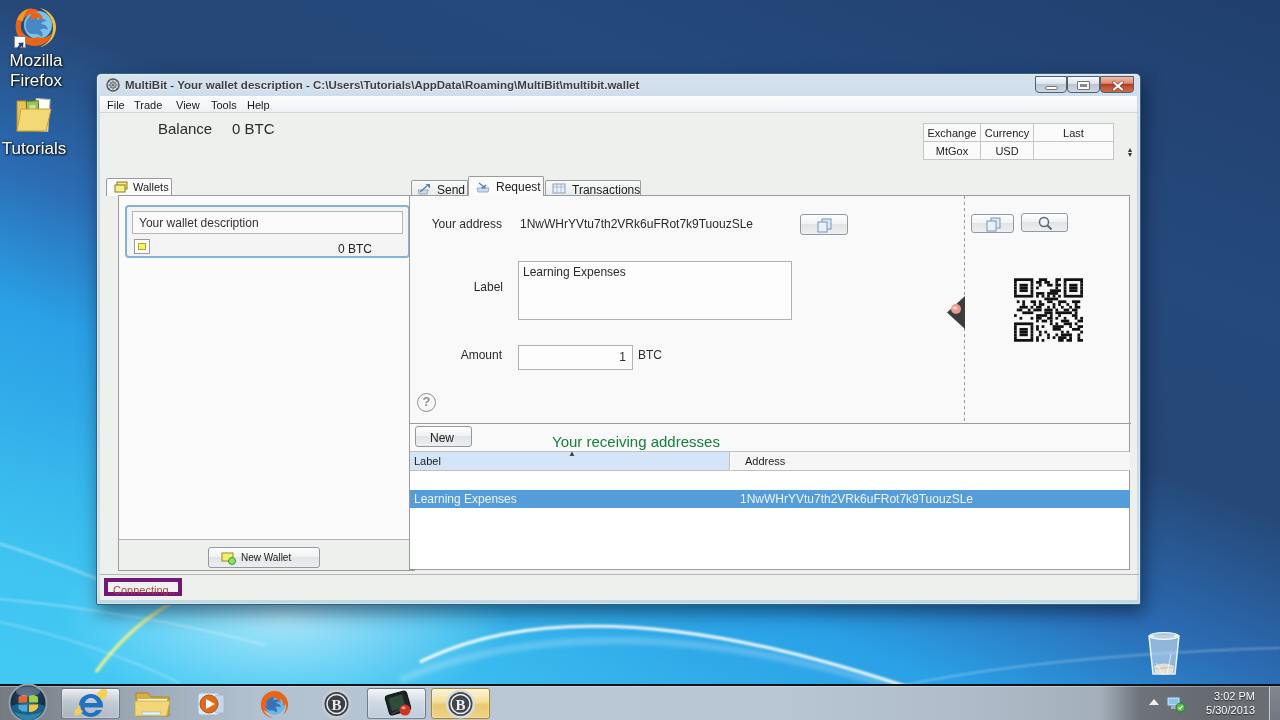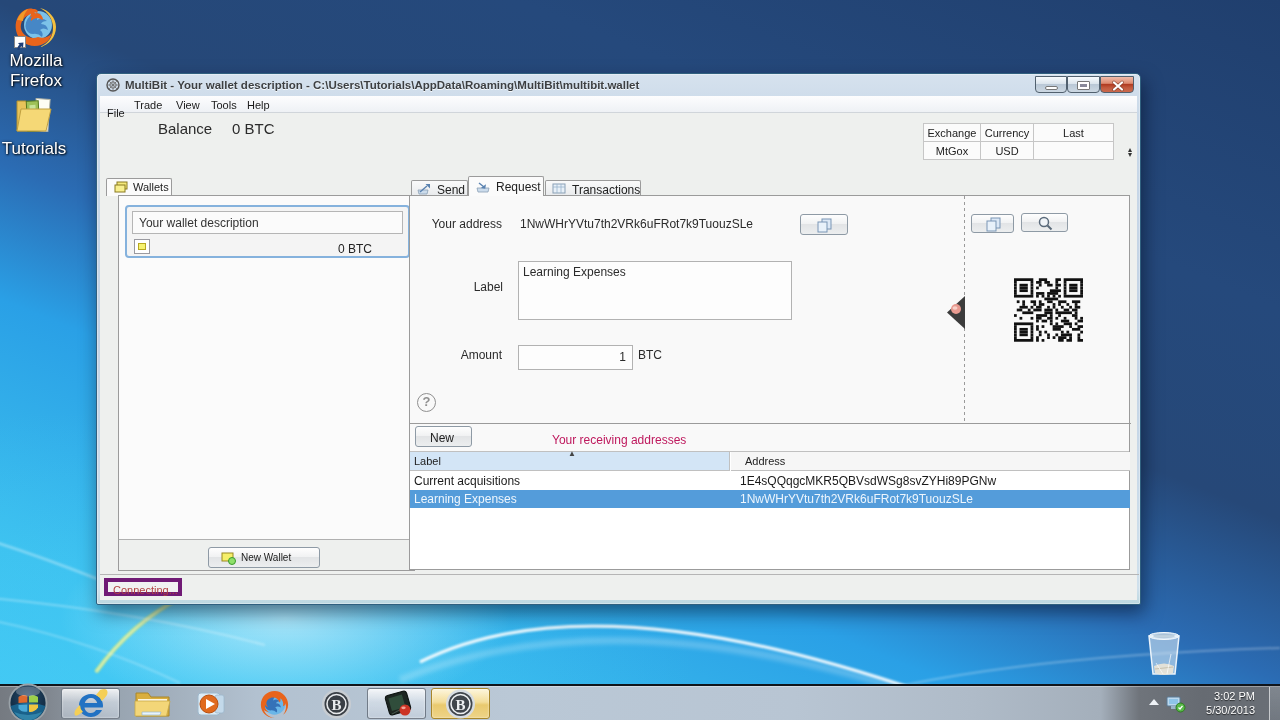--- a/index.html
+++ b/index.html
@@ -139,21 +139,21 @@
       </div>
     <div class="capbtn" id="btnclose">
       <svg class="abs" style="left:9px; top:3px;" width="16" height="12" viewBox="0 0 16 12">
         <path d="M4 2.5 L12 9.5 M12 2.5 L4 9.5" stroke="#60281a" stroke-width="3.6" stroke-linecap="round" opacity="0.55"></path>
         <path d="M4 2.5 L12 9.5 M12 2.5 L4 9.5" stroke="#fff" stroke-width="2.2" stroke-linecap="round"></path>
       </svg>
     </div>
   </div>
   <div id="winbody">
     <div id="menubar">
-      <span style="left:7px;margin-top:8px;">File</span>
+      <span style="left:7px;">File</span>
         <span style="left:34px;">Trade</span>
         <span style="left:76px;">View</span>
         <span style="left:111px;">Tools</span>
         <span style="left:147px;">Help</span>
     </div>
 
     <div class="abs" style="left:58px; top:24px; font-size:15px; color:#2b2b2b;">Balance</div>
     <div class="abs" style="left:132px; top:24px; font-size:15px; color:#2b2b2b;">0 BTC</div>
 
     <table id="ticker" class="abs" style="left:823px; top:27px;">
@@ -419,33 +419,29 @@
             <rect x="16" y="22" width="2" height="1"></rect>
             <rect x="19" y="22" width="2" height="1"></rect>
             <rect x="23" y="22" width="2" height="1"></rect>
           </g>
         </svg>
 
       <div class="abs" style="left:0px; top:227px; width:721px; height:1px; background:#9b9b9b;"></div>
       <div class="btn" style="left:5px; top:230px; width:57px; height:21px;">
           <span class="abs" style="left:14px; top:4px; font-size:12px; color:#222;">New</span>
         </div>
-      <div class="abs" style="left:142px; top:237px; font-size:12px; color:#be185d;">Your receiving addresses</div>
+      <div class="abs" style="left:142px; top:237px; font-size:15px; color:#15803d;">Your receiving addresses</div>
 
       <div class="abs" id="addrtable" style="left:0px; top:255px; width:719px; height:118px; background:#fff; border-top:1px solid #c0c0c0;">
         <div class="abs" style="left:0px; top:0px; width:320px; height:19px; background:#d3e5f6; border-right:1px solid #c0c0c0; border-bottom:1px solid #c0c0c0;">
           <span class="abs" style="left:4px; top:3px; font-size:11px; color:#222;">Label</span>
           <span class="abs" style="left:158px; top:-3px; font-size:8px; color:#444;">▲</span>
         </div>
         <div class="abs" style="left:321px; top:0px; width:399px; height:19px; background:#f6f6f6; border-bottom:1px solid #c0c0c0;">
           <span class="abs" style="left:14px; top:3px; font-size:11px; color:#222;">Address</span>
-        </div>
-        <div class="abs" style="left:0px; top:20px; width:720px; height:18px;">
-          <span class="abs" style="left:4px; top:2px; font-size:12px; color:#1a1a1a;">Current acquisitions</span>
-          <span class="abs" style="left:330px; top:2px; font-size:12px; color:#1a1a1a;">1E4sQQqgcMKR5QBVsdWSg8svZYHi89PGNw</span>
         </div>
         <div class="abs" style="left:0px; top:38px; width:720px; height:18px; background:#549cda;">
           <span class="abs" style="left:4px; top:2px; font-size:12px; color:#eef6fd;">Learning Expenses</span>
           <span class="abs" style="left:330px; top:2px; font-size:12px; color:#eef6fd;">1NwWHrYVtu7th2VRk6uFRot7k9TuouzSLe</span>
         </div>
       </div>
     </div>
 
     <div class="abs" style="left:0px; top:478px; width:1039px; height:1px; background:#b5b5b5;"></div>
     <div class="abs" style="left:4px; top:482px; width:78px; height:18px; background:#f1f1f1; border:4px solid #701a75;padding-left:32px;">

